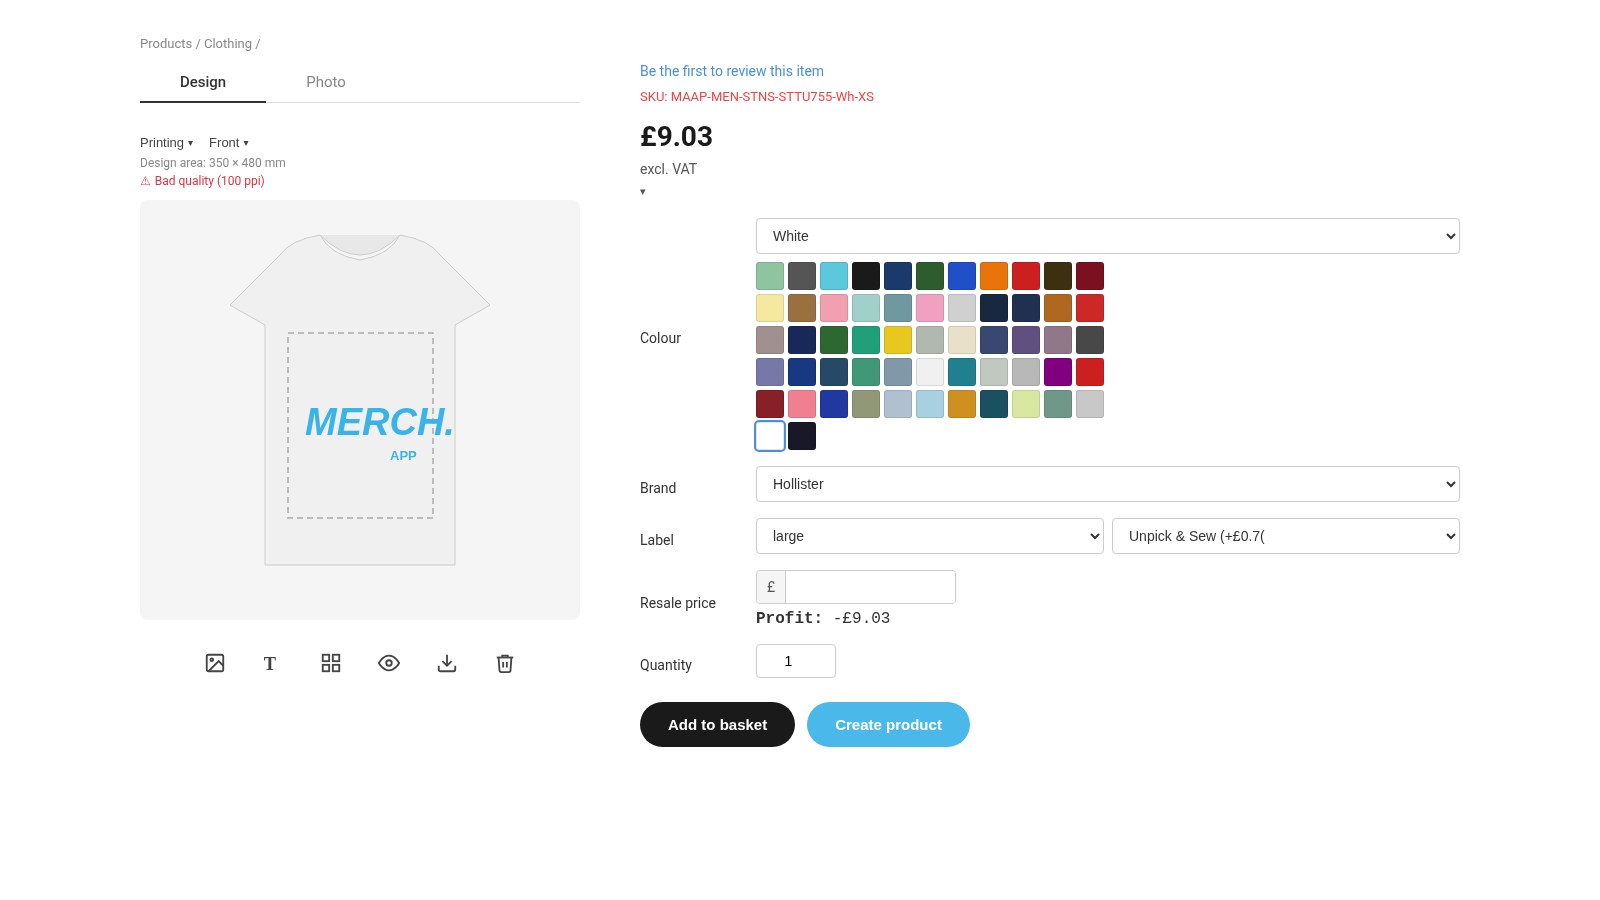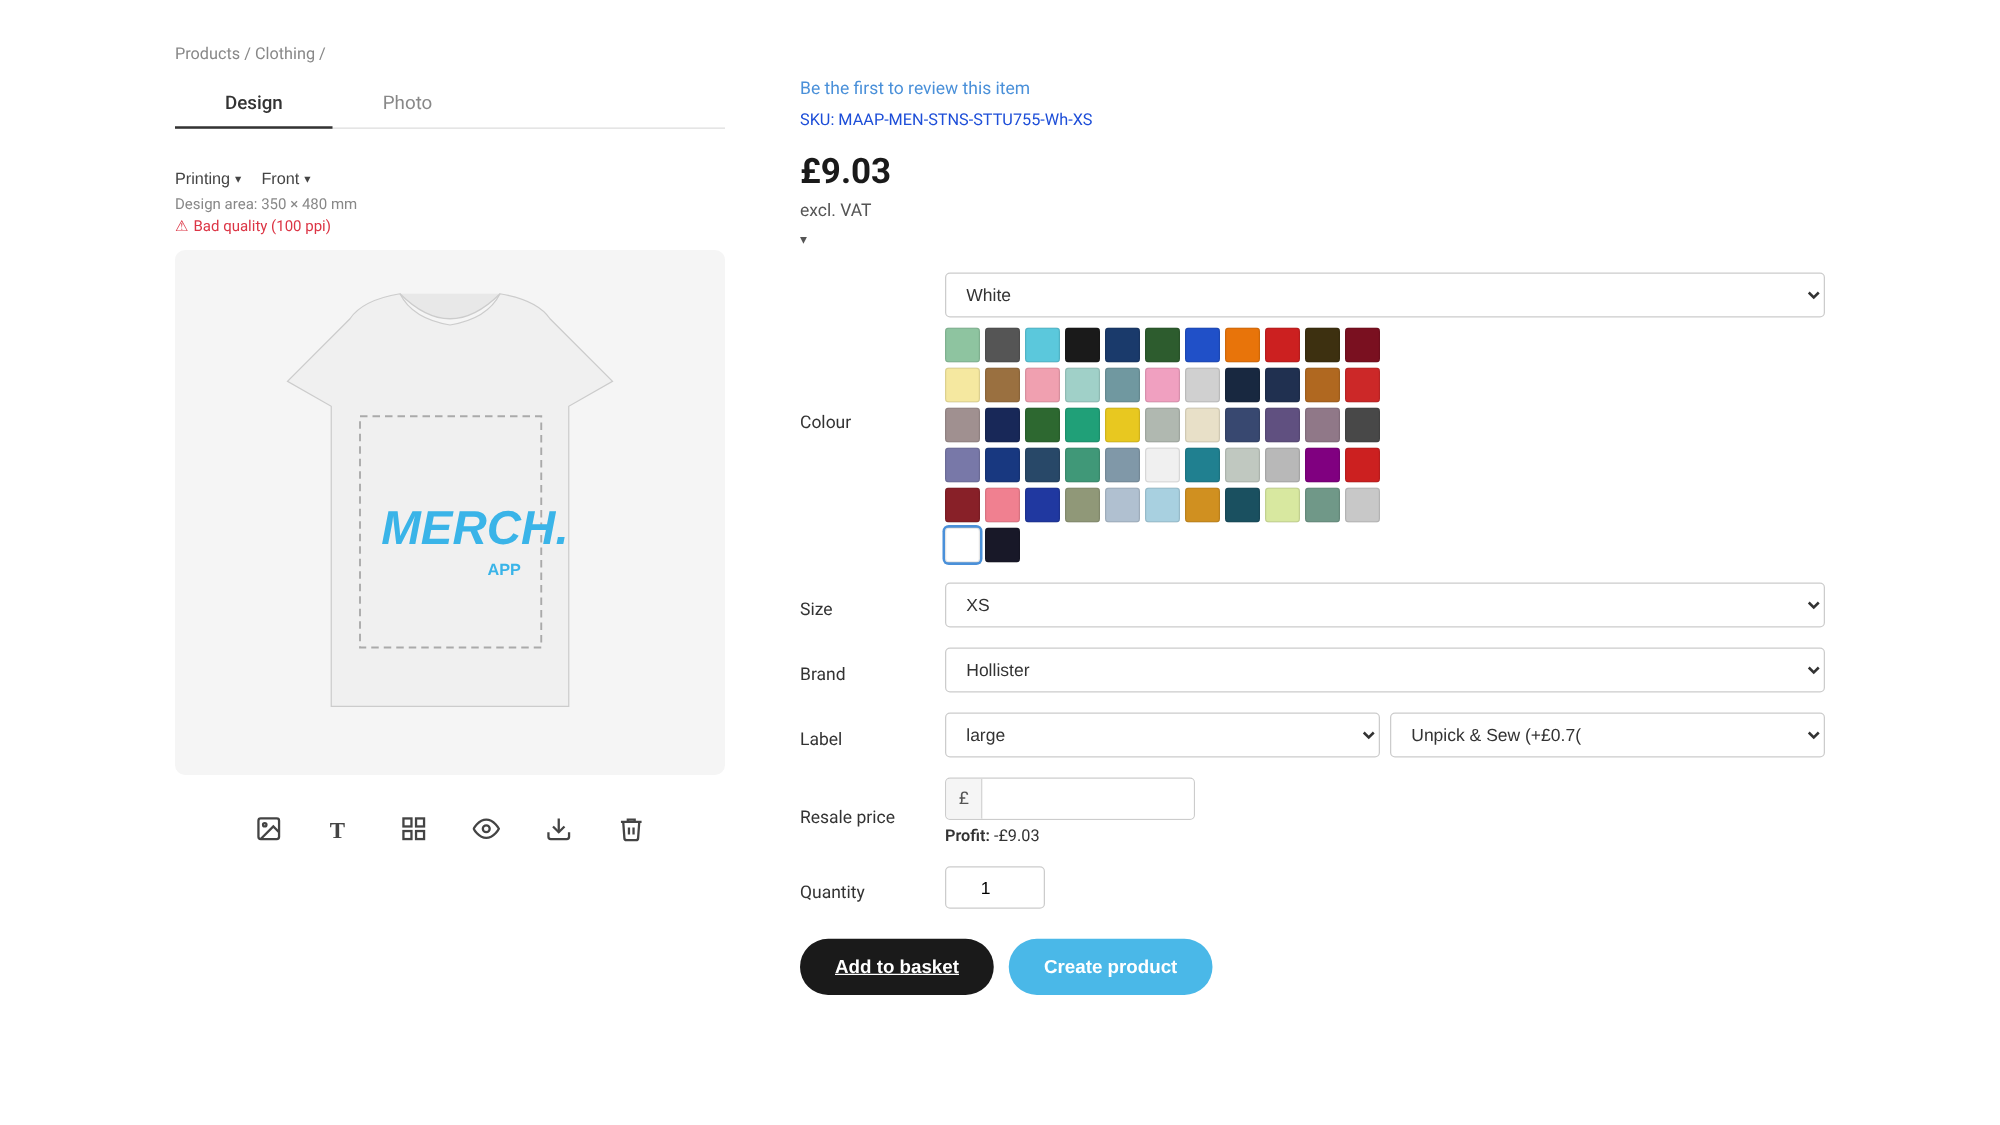--- a/index.html
+++ b/index.html
@@ -16,42 +16,42 @@
     .toolbar-row { display: flex; align-items: center; gap: 16px; margin-bottom: 6px; }
     .toolbar-btn { background: none; border: none; cursor: pointer; font-size: 13px; color: #444; display: flex; align-items: center; gap: 4px; }
     .toolbar-btn .arrow { font-size: 10px; }
     .design-area-label { font-size: 12px; color: #888; margin-bottom: 4px; }
     .quality-warning { font-size: 12px; color: #dc3545; display: flex; align-items: center; gap: 4px; margin-bottom: 12px; }
     .tshirt-preview { background: #f5f5f5; border-radius: 8px; display: flex; align-items: center; justify-content: center; height: 420px; position: relative; overflow: hidden; text-align: right; }
     .tshirt-svg-container { position: relative; width: 320px; height: 370px; }
     .icon-toolbar { display: flex; justify-content: center; gap: 36px; margin-top: 20px; padding: 12px 0; }
     .icon-btn { background: none; border: none; cursor: pointer; color: #444; font-size: 20px; }
     .review-link { color: #4a90d9; font-size: 14px; text-decoration: none; display: block; margin-bottom: 10px; }
-    .sku-text { font-size: 13px; color: #1d4ed8; margin-bottom: 16px; }
+    .sku-text { font-size: 13px; color: #ef4444; margin-bottom: 16px; }
     .price-row { display: flex; align-items: baseline; gap: 8px; margin-bottom: 20px; flex-direction: column; }
     .price-main { font-size: 28px; font-weight: 700; color: #1a1a1a; }
     .price-vat { font-size: 14px; color: #555; }
     .price-vat-arrow { font-size: 11px; color: #555; cursor: pointer; }
     .field-row { display: flex; align-items: center; gap: 16px; margin-bottom: 16px; }
     .field-label { width: 100px; font-size: 14px; color: #333; padding-top: 8px; flex-shrink: 0; }
     .field-value { flex: 1; }
     .select-field { width: 100%; padding: 8px 12px; border: 1px solid #ccc; border-radius: 4px; font-size: 14px; color: #333; background: #fff; cursor: pointer; appearance: auto; }
     .color-grid { display: flex; flex-wrap: wrap; gap: 4px; margin-top: 8px; max-width: 360px; }
     .color-swatch { width: 28px; height: 28px; border-radius: 3px; cursor: pointer; border: 1px solid rgba(0,0,0,0.1); flex-shrink: 0; }
     .color-swatch.selected { box-shadow: 0 0 0 2px #4a90d9; }
     .label-row { display: flex; gap: 8px; }
     .label-row .select-field { flex: 1; }
     .resale-input-wrap { display: flex; align-items: center; border: 1px solid #ccc; border-radius: 4px; overflow: hidden; width: 200px; }
     .resale-prefix { padding: 8px 10px; background: #f5f5f5; border-right: 1px solid #ccc; font-size: 14px; color: #555; }
     .resale-input { border: none; outline: none; padding: 8px 10px; font-size: 14px; width: 100%; }
-    .profit-text { font-size: 13px; color: #333; margin-top: 6px; }
+    .profit-text { font-size: 16px; color: #333; margin-top: 6px; font-family: Liberation Mono, monospace; }
     .profit-text strong { font-weight: 600; }
     .quantity-input { width: 80px; padding: 8px 12px; border: 1px solid #ccc; border-radius: 4px; font-size: 14px; text-align: center; }
     .action-buttons { display: flex; gap: 12px; margin-top: 24px; }
-    .btn-add { background: #1a1a1a; color: #fff; border: none; border-radius: 25px; padding: 14px 28px; font-size: 15px; font-weight: 600; cursor: pointer; text-decoration: underline; }
+    .btn-add { background: #1a1a1a; color: #fff; border: none; border-radius: 25px; padding: 14px 28px; font-size: 15px; font-weight: 600; cursor: pointer; }
     .btn-create { background: #4ab8e8; color: #fff; border: none; border-radius: 25px; padding: 14px 28px; font-size: 15px; font-weight: 600; cursor: pointer; }
     .tshirt-body { fill: #f0f0f0; }
   </style>
 </head>
 <body>
 
 <div class="page-container">
   <div class="breadcrumb">Products / Clothing /</div>
 
   <div class="product-layout">
@@ -211,34 +211,20 @@
               <div class="color-swatch" title="dark-teal2" style="background-color: rgb(26, 80, 96);"></div>
               <div class="color-swatch" title="lime" style="background-color: rgb(216, 232, 160);"></div>
               <div class="color-swatch" title="spruce" style="background-color: rgb(112, 152, 136);"></div>
               <div class="color-swatch" title="pale-grey" style="background-color: rgb(200, 200, 200);"></div>
               <div class="color-swatch selected" title="white" style="background-color: rgb(255, 255, 255);"></div>
               <div class="color-swatch" title="near-black" style="background-color: rgb(24, 24, 40);"></div>
             </div>
         </div>
       </div>
 
-      <div class="field-row">
-        <div class="field-label">Size</div>
-        <div class="field-value">
-          <select class="select-field">
-            <option>XS</option>
-            <option>S</option>
-            <option>M</option>
-            <option>L</option>
-            <option>XL</option>
-            <option>2XL</option>
-            <option>3XL</option>
-          </select>
-        </div>
-      </div>
 
       <div class="field-row">
         <div class="field-label">Brand</div>
         <div class="field-value">
           <select class="select-field">
             <option>Hollister</option>
             <option>Gildan</option>
           </select>
         </div>
       </div>

